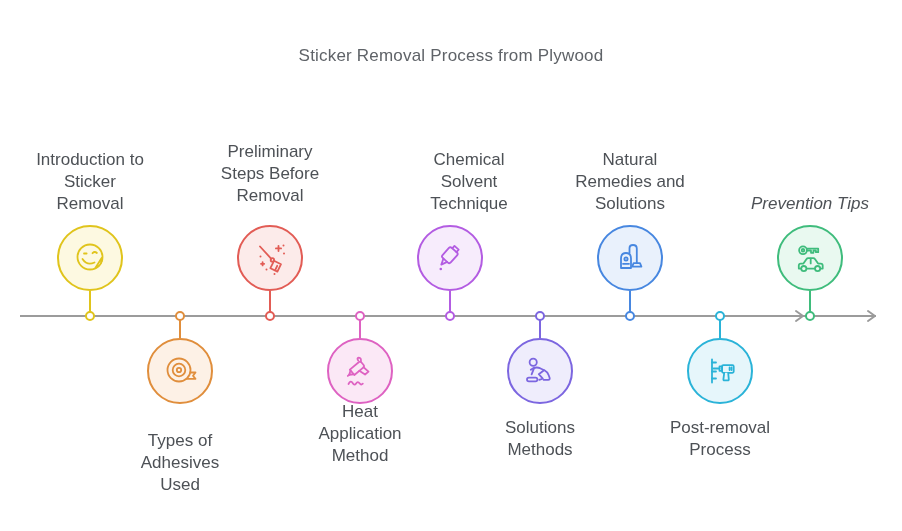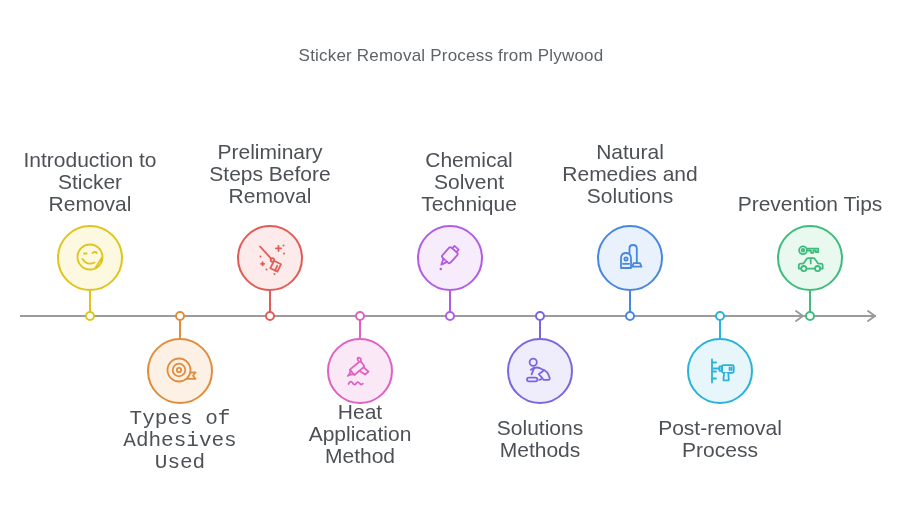--- a/index.html
+++ b/index.html
@@ -18,21 +18,21 @@
   .stem{position:absolute;width:2px;}
   .node{
     position:absolute;width:6px;height:6px;border:2px solid;border-radius:50%;
     background:#ffffff;
   }
   .circle{
     position:absolute;width:62px;height:62px;border:2px solid;border-radius:50%;
     display:flex;align-items:center;justify-content:center;box-sizing:content-box;
   }
   .label{
-    position:absolute;width:150px;text-align:center;font-size:21px;line-height:22px;
+    position:absolute;width:150px;text-align:center;font-size:17px;line-height:22px;
     color:#4d5156;white-space:pre-line;
   }
 </style>
 </head>
 <body>
 
 <div class="canvas">
   <div class="title">Sticker Removal Process from Plywood</div>
 
   <div class="timeline-line"></div>
@@ -69,21 +69,21 @@
     <div class="circle" style="left:147px;top:338px;border-color:#e08e3c;background:#fdf1e6">
       <svg width="40" height="40" viewBox="0 0 40 40">
         <g fill="none" stroke="#e08e3c" stroke-width="1.8" stroke-linecap="round" stroke-linejoin="round">
     <path d="M28,21.5 L35.5,21.5 L33,24.7 L35.5,27.9 L25,27.9"></path>
     <circle cx="19" cy="19" r="11.5" fill="#fdf1e6"></circle>
     <circle cx="19" cy="19" r="6.3"></circle>
     <circle cx="19" cy="19" r="2.2"></circle>
             </g>
       </svg>
     </div>
-    <div class="label" style="left:105px;top:408px;font-family:Liberation Mono, monospace;">Types of
+    <div class="label" style="left:105px;top:430px;">Types of
 Adhesives
 Used</div>
   </div>
   <div class="milestone">
     <div class="stem" style="left:269px;top:291px;height:25px;background:#e25c55"></div>
     <div class="node" style="left:265px;top:311px;border-color:#e25c55"></div>
     <div class="circle" style="left:237px;top:225px;border-color:#e25c55;background:#fcebea">
       <svg width="40" height="40" viewBox="0 0 40 40">
         <g fill="none" stroke="#e25c55" stroke-width="1.8" stroke-linecap="round" stroke-linejoin="round">
     <path d="M10,8.5 L21.3,20.8"></path>
@@ -170,21 +170,21 @@
       <svg width="40" height="40" viewBox="0 0 40 40">
         <g fill="none" stroke="#4787e0" stroke-width="1.8" stroke-linecap="round" stroke-linejoin="round">
     <path d="M11,30 V20.5 Q11,15 16,15 Q21,15 21,20.5 V30 Z" fill="#e9f1fc"></path>
     <circle cx="16" cy="21" r="1.6"></circle>
     <path d="M13,25.8 H19"></path>
     <path d="M19.5,15 V10 Q19.5,7 23,7 Q26.8,7 26.8,10.5 V25"></path>
     <path d="M22.2,28.6 L23.6,25.2 H30 L31.4,28.6 Z" fill="#e9f1fc"></path>
             </g>
       </svg>
     </div>
-    <div class="label" style="left:555px;bottom:324px;">Natural
+    <div class="label" style="left:555px;bottom:316px;">Natural
 Remedies and
 Solutions</div>
   </div>
   <div class="milestone">
     <div class="stem" style="left:719px;top:316px;height:22px;background:#2ab3d8"></div>
     <div class="node" style="left:715px;top:311px;border-color:#2ab3d8"></div>
     <div class="circle" style="left:687px;top:338px;border-color:#2ab3d8;background:#e6f6fb">
       <svg width="40" height="40" viewBox="0 0 40 40">
         <g fill="none" stroke="#2ab3d8" stroke-width="1.8" stroke-linecap="round" stroke-linejoin="round">
     <path d="M12,8.5 V31.5"></path>
@@ -209,16 +209,16 @@
     <circle cx="13" cy="12.3" r="3.9"></circle>
     <circle cx="13" cy="12.3" r="1.3"></circle>
     <path d="M16.9,10.7 H28.2 V14.2 H25.9 V12.7 H23.4 V14.8 H21 V12.7 H16.9"></path>
     <path d="M8.8,30.6 V27.6 Q8.8,25.6 10.8,25.6 H13.4 L16.4,21.2 Q17.1,20.2 18.3,20.2 H23.2 Q24.4,20.2 25.1,21.2 L28.1,25.6 H30.7 Q32.7,25.6 32.7,27.6 V30.6 Z" fill="#e9f9f0"></path>
     <path d="M20.7,20.6 V25.4"></path>
     <circle cx="13.8" cy="30.6" r="2.6" fill="#e9f9f0"></circle>
     <circle cx="27.6" cy="30.6" r="2.6" fill="#e9f9f0"></circle>
             </g>
       </svg>
     </div>
-    <div class="label" style="left:735px;bottom:316px;">Prevention Tips</div>
+    <div class="label" style="left:735px;bottom:316px;font-style:italic;">Prevention Tips</div>
   </div>
     </div>
 </div>
 
 </body></html>

